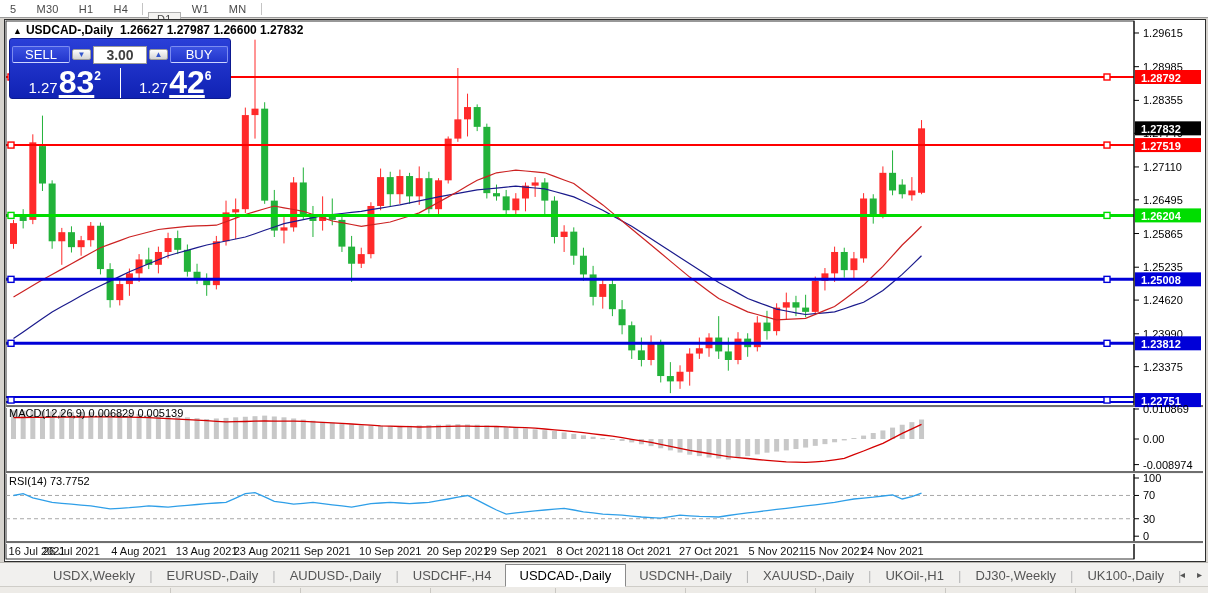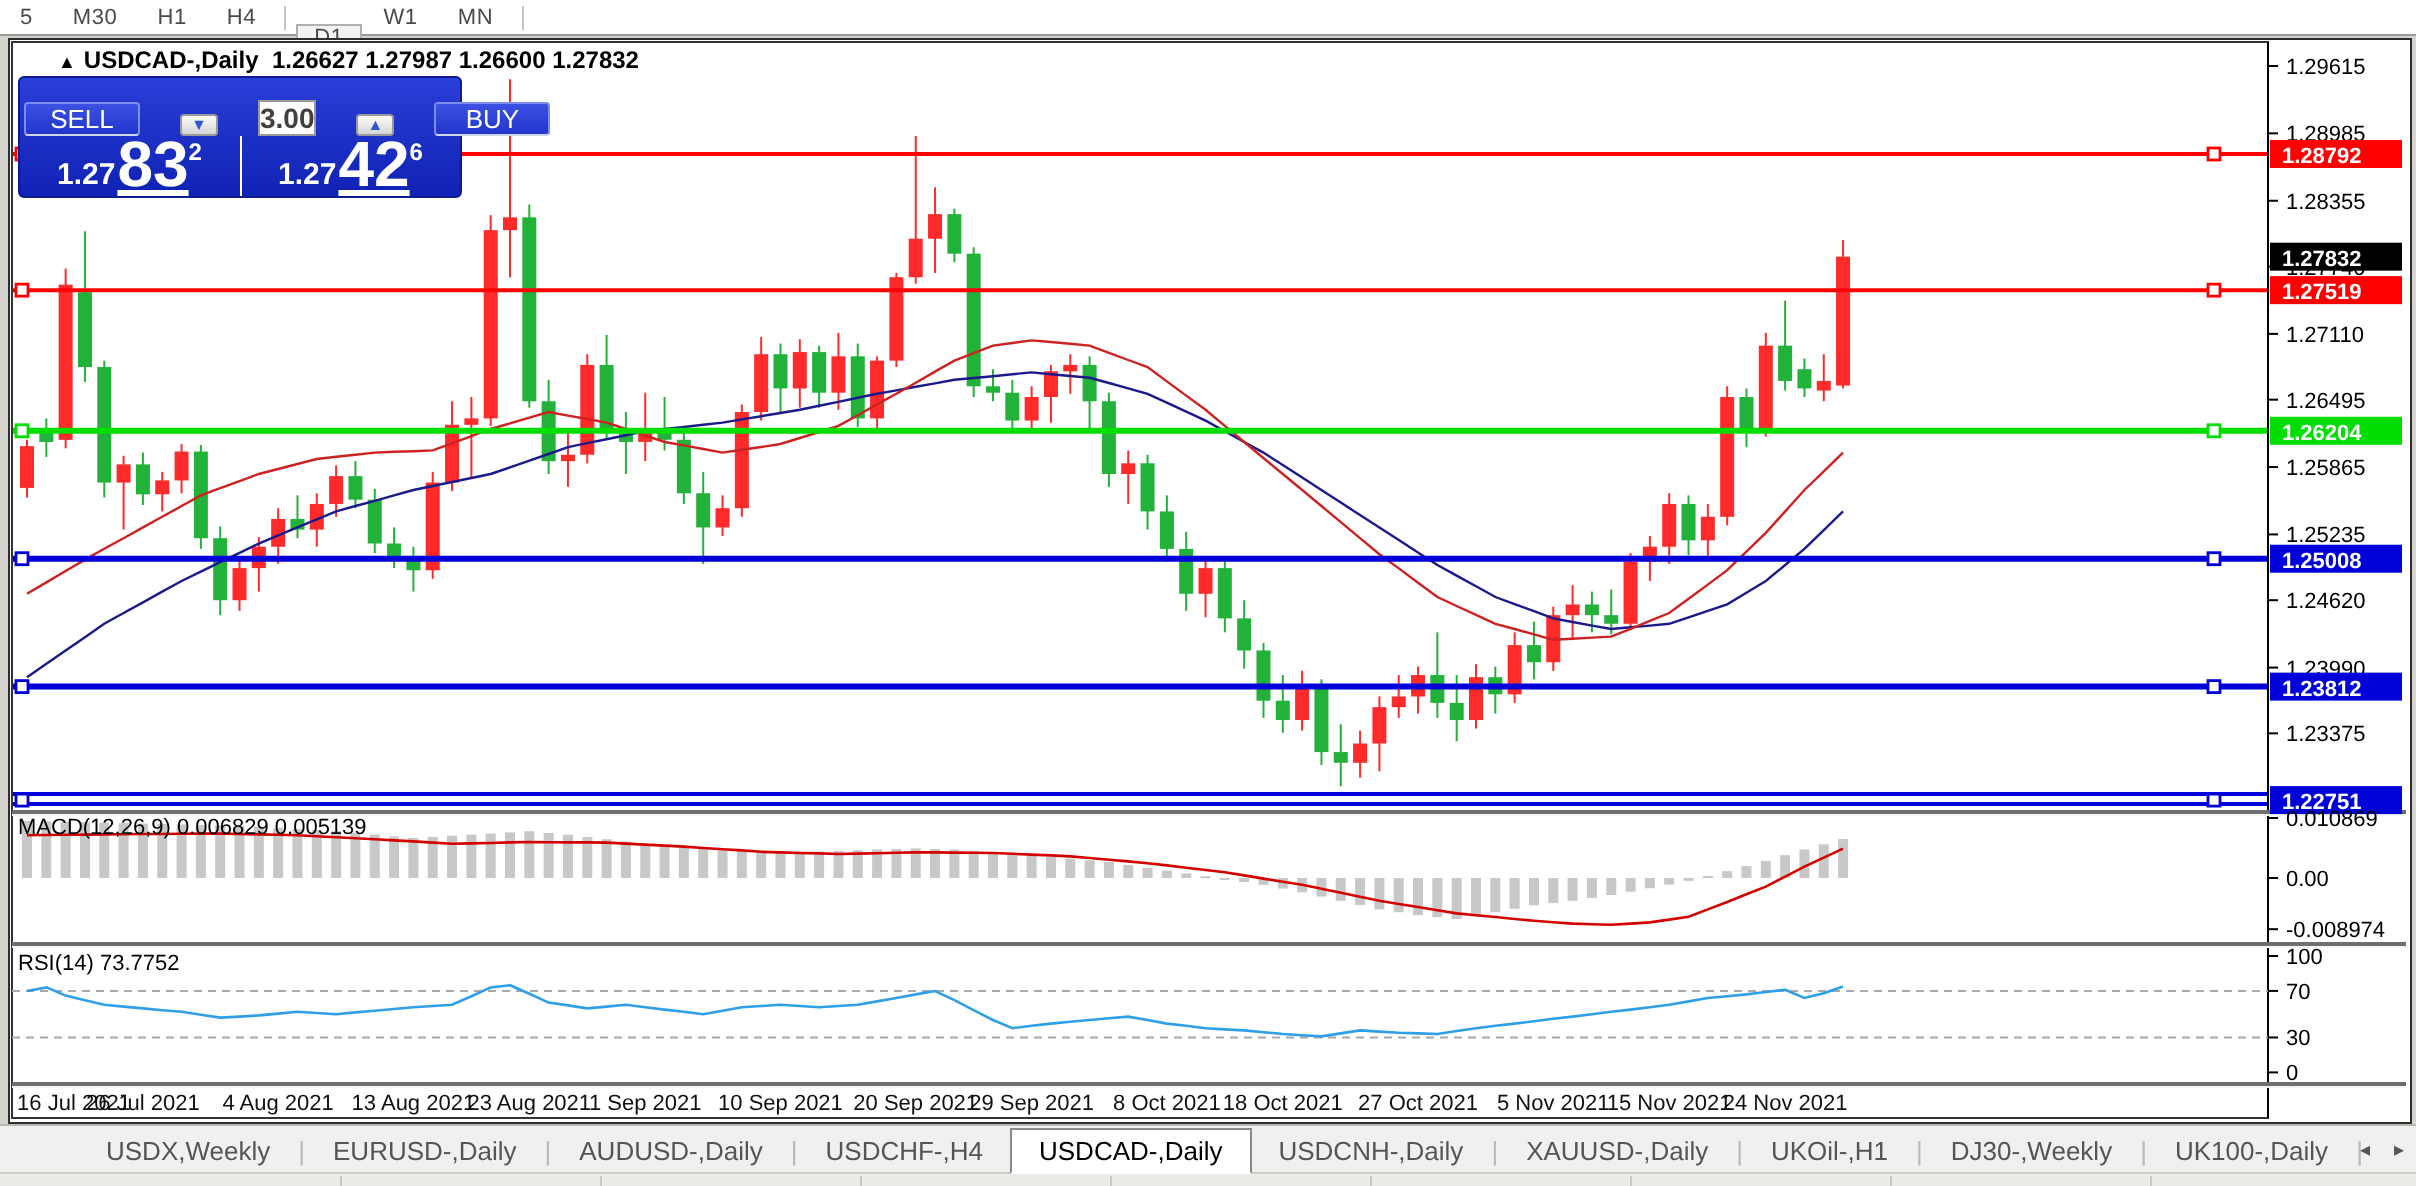--- a/index.html
+++ b/index.html
@@ -11,38 +11,38 @@
            border-bottom:1px solid #9a9a9a;display:flex;align-items:center;font-size:11px;color:#4a4a4a;}
   .tf-btn{padding:1px 9px;margin:0 1px;cursor:default;letter-spacing:.3px;}
   .tf-btn.active{border:1px solid #b0b0b0;background:#f4f3f1;padding:0 8px;margin-top:20px;}
   .tf-sep{width:1px;height:12px;background:#c4c4c4;margin:0 4px;}
   
   #chartwin{position:absolute;left:4px;top:19px;width:1200px;height:541px;background:#ffffff;
             border:1px solid #2e2e2e;}
   #chartsvg{position:absolute;left:0;top:0;}
   svg text{font-family:"Liberation Sans",sans-serif;}
   
-  #symline{position:absolute;left:24px;top:3px;font-size:12px;font-weight:bold;color:#000;white-space:nowrap;}
+  #symline{position:absolute;left:8px;top:3px;font-size:12px;font-weight:bold;color:#000;white-space:nowrap;}
   #symline .tri{font-size:9px;margin-right:4px;}
   
   #tradepanel{position:absolute;left:4px;top:18px;width:220px;height:59px;
               background:linear-gradient(#2a3fd8,#1022b4);border:1px solid #0d1a90;border-radius:3px;
               display:flex;flex-direction:column;}
-  #tp-row1{display:flex;align-items:flex-end;height:27px;padding:2px 2px 0 2px;gap:20px;}
+  #tp-row1{display:flex;align-items:center;height:27px;padding:2px 2px 0 2px;gap:2px;}
   .tp-btn{flex:0 0 56px;background:linear-gradient(#3c52e2,#2135cb);border:1px solid #7c8cf0;
           border-bottom:1px solid #cdd5ff;color:#fff;font-size:13px;display:flex;align-items:center;
           justify-content:center;border-radius:2px;cursor:pointer;}
   .tp-spin{flex:0 0 17px;background:linear-gradient(#fdfdfd,#d4d4d4);border:1px solid #9a9a9a;
            border-radius:2px;color:#3355cc;font-size:8px;display:flex;align-items:center;justify-content:center;cursor:pointer;}
   #tp-vol{flex:1;background:#ffffff;border:1px solid #9a9a9a;color:#404040;font-size:14px;font-weight:bold;
           display:flex;align-items:center;justify-content:center;}
   #tp-row2{flex:1;display:flex;color:#fff;}
   .tp-half{flex:1;display:flex;align-items:flex-end;justify-content:center;padding-bottom:3px;cursor:pointer;}
   .tp-half + .tp-half{border-left:1px solid #ffffff;}
-  .px-small{font-size:15px;font-weight:bold;line-height:1;margin-right:1px;}
+  .px-small{font-size:15px;font-weight:normal;line-height:1;margin-right:1px;}
   .px-big{font-size:32px;font-weight:bold;line-height:.82;text-decoration:underline;}
   .px-sup{font-size:12px;font-weight:bold;line-height:1;align-self:flex-start;margin-top:2px;}
   
   #tabbar{position:absolute;left:0;top:562px;width:1208px;height:24px;background:#f1f0ee;
           border-top:1px solid #b9b7b2;display:flex;align-items:center;font-size:13px;color:#555;}
   #tabbar .spacer{width:40px;}
   .tab{padding:4px 13px;white-space:nowrap;cursor:pointer;}
   .tab.active{background:#ffffff;border:1px solid #8a8a8a;border-bottom:1px solid #ffffff;
               color:#000;position:relative;z-index:2;padding:3px 14px;}
   .tabsep{color:#b8b8b8;padding:0 1px;}

